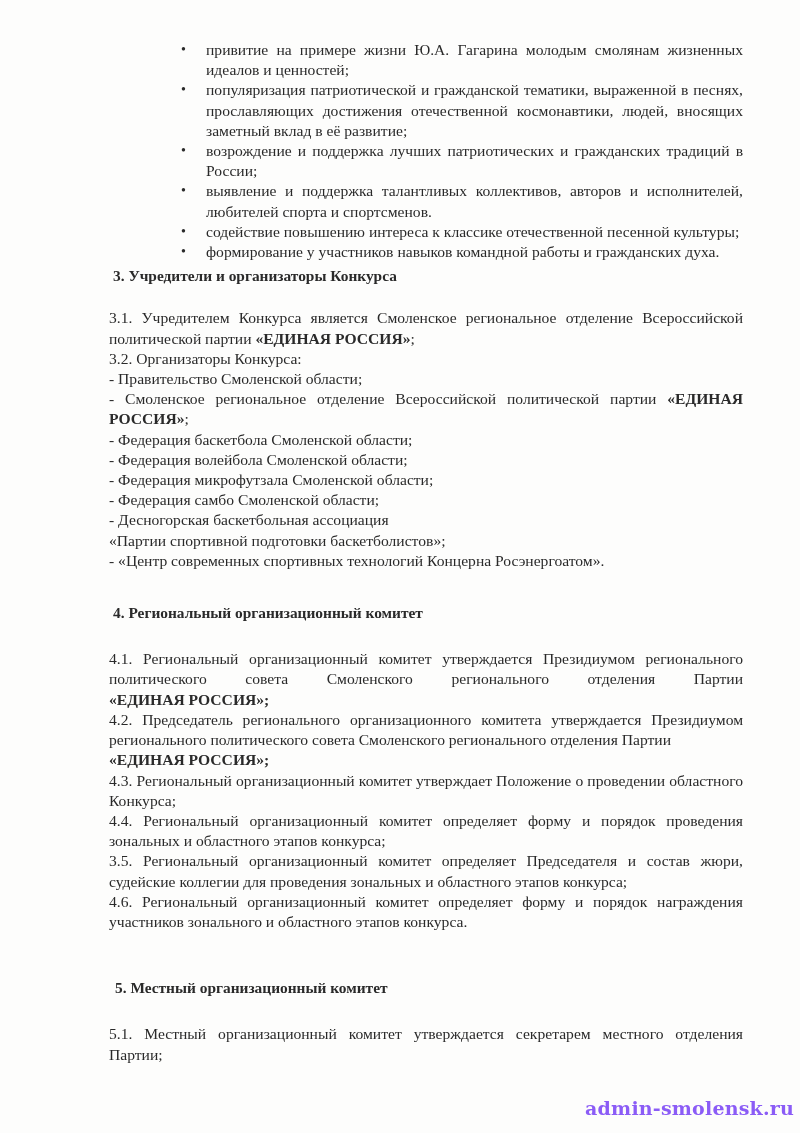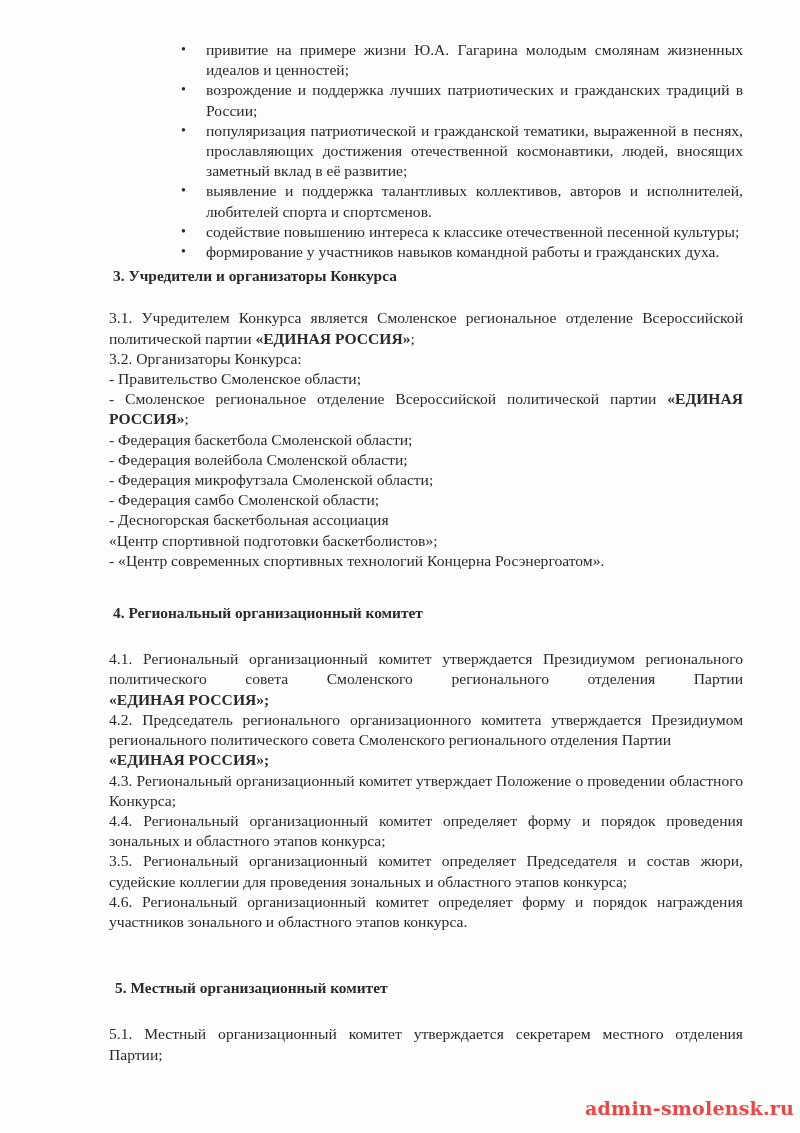--- a/index.html
+++ b/index.html
@@ -32,52 +32,52 @@
     }
     p { margin: 0; text-align: justify; }
     p.last { text-align-last: left; }
     .b { font-weight: bold; }
     .gap-s { height: 18px; }
     .gap-m { height: 22px; }
     .gap-l { height: 38px; }
     .watermark {
       position: absolute; right: 10px; bottom: 14px;
       font-family: "DejaVu Serif", serif; font-weight: bold;
-      font-size: 19px; color: #ef4444; letter-spacing: 0.2px;
+      font-size: 19px; color: #8b5cf6; letter-spacing: 0.2px;
     }
     .jl { text-align: justify; text-align-last: justify; }
   </style>
 </head>
 <body>
 
 <div class="page">
   <div class="content">
 
     <ul class="bullets">
       <li>привитие на примере жизни Ю.А. Гагарина молодым смолянам жизненных идеалов и ценностей;</li>
+      <li>популяризация патриотической и гражданской тематики, выраженной в песнях, прославляющих достижения отечественной космонавтики, людей, вносящих заметный вклад в её развитие;</li>
       <li>возрождение и поддержка лучших патриотических и гражданских традиций в России;</li>
-      <li>популяризация патриотической и гражданской тематики, выраженной в песнях, прославляющих достижения отечественной космонавтики, людей, вносящих заметный вклад в её развитие;</li>
       <li>выявление и поддержка талантливых коллективов, авторов и исполнителей, любителей спорта и спортсменов.</li>
       <li>содействие повышению интереса к классике отечественной песенной культуры;</li>
       <li>формирование у участников навыков командной работы и гражданских духа.</li>
     </ul>
 
     <div class="heading">3. Учредители и организаторы Конкурса</div>
     <div class="gap-s"></div>
 
     <p class="last"><span>3.1. Учредителем Конкурса является Смоленское региональное отделение Всероссийской политической партии </span><span class="b">«ЕДИНАЯ РОССИЯ»</span><span>;</span></p>
     <p class="last">3.2. Организаторы Конкурса:</p>
-    <p class="last">- Правительство Смоленское области;</p>
+    <p class="last">- Правительство Смоленской области;</p>
     <p class="last"><span>- Смоленское региональное отделение Всероссийской политической партии </span><span class="b">«ЕДИНАЯ РОССИЯ»</span><span>;</span></p>
     <p class="last">- Федерация баскетбола Смоленской области;</p>
     <p class="last">- Федерация волейбола Смоленской области;</p>
     <p class="last">- Федерация микрофутзала Смоленской области;</p>
     <p class="last">- Федерация самбо Смоленской области;</p>
     <p class="last">- Десногорская баскетбольная ассоциация</p>
-    <p class="last">«Центр спортивной подготовки баскетболистов»;</p>
+    <p class="last">«Партии спортивной подготовки баскетболистов»;</p>
     <p class="last">- «Центр современных спортивных технологий Концерна Росэнергоатом».</p>
 
     <div class="gap-m" style="height:28px"></div>
     <div class="heading">4. Региональный организационный комитет</div>
     <div class="gap-s" style="height:22px"></div>
 
     <p class="jl">4.1. Региональный организационный комитет утверждается Президиумом регионального</p>
     <p class="jl">политического совета Смоленского регионального отделения Партии</p>
     <p class="last b">«ЕДИНАЯ РОССИЯ»;</p>
     <p class="last">4.2. Председатель регионального организационного комитета утверждается Президиумом регионального политического совета Смоленского регионального отделения Партии</p>

